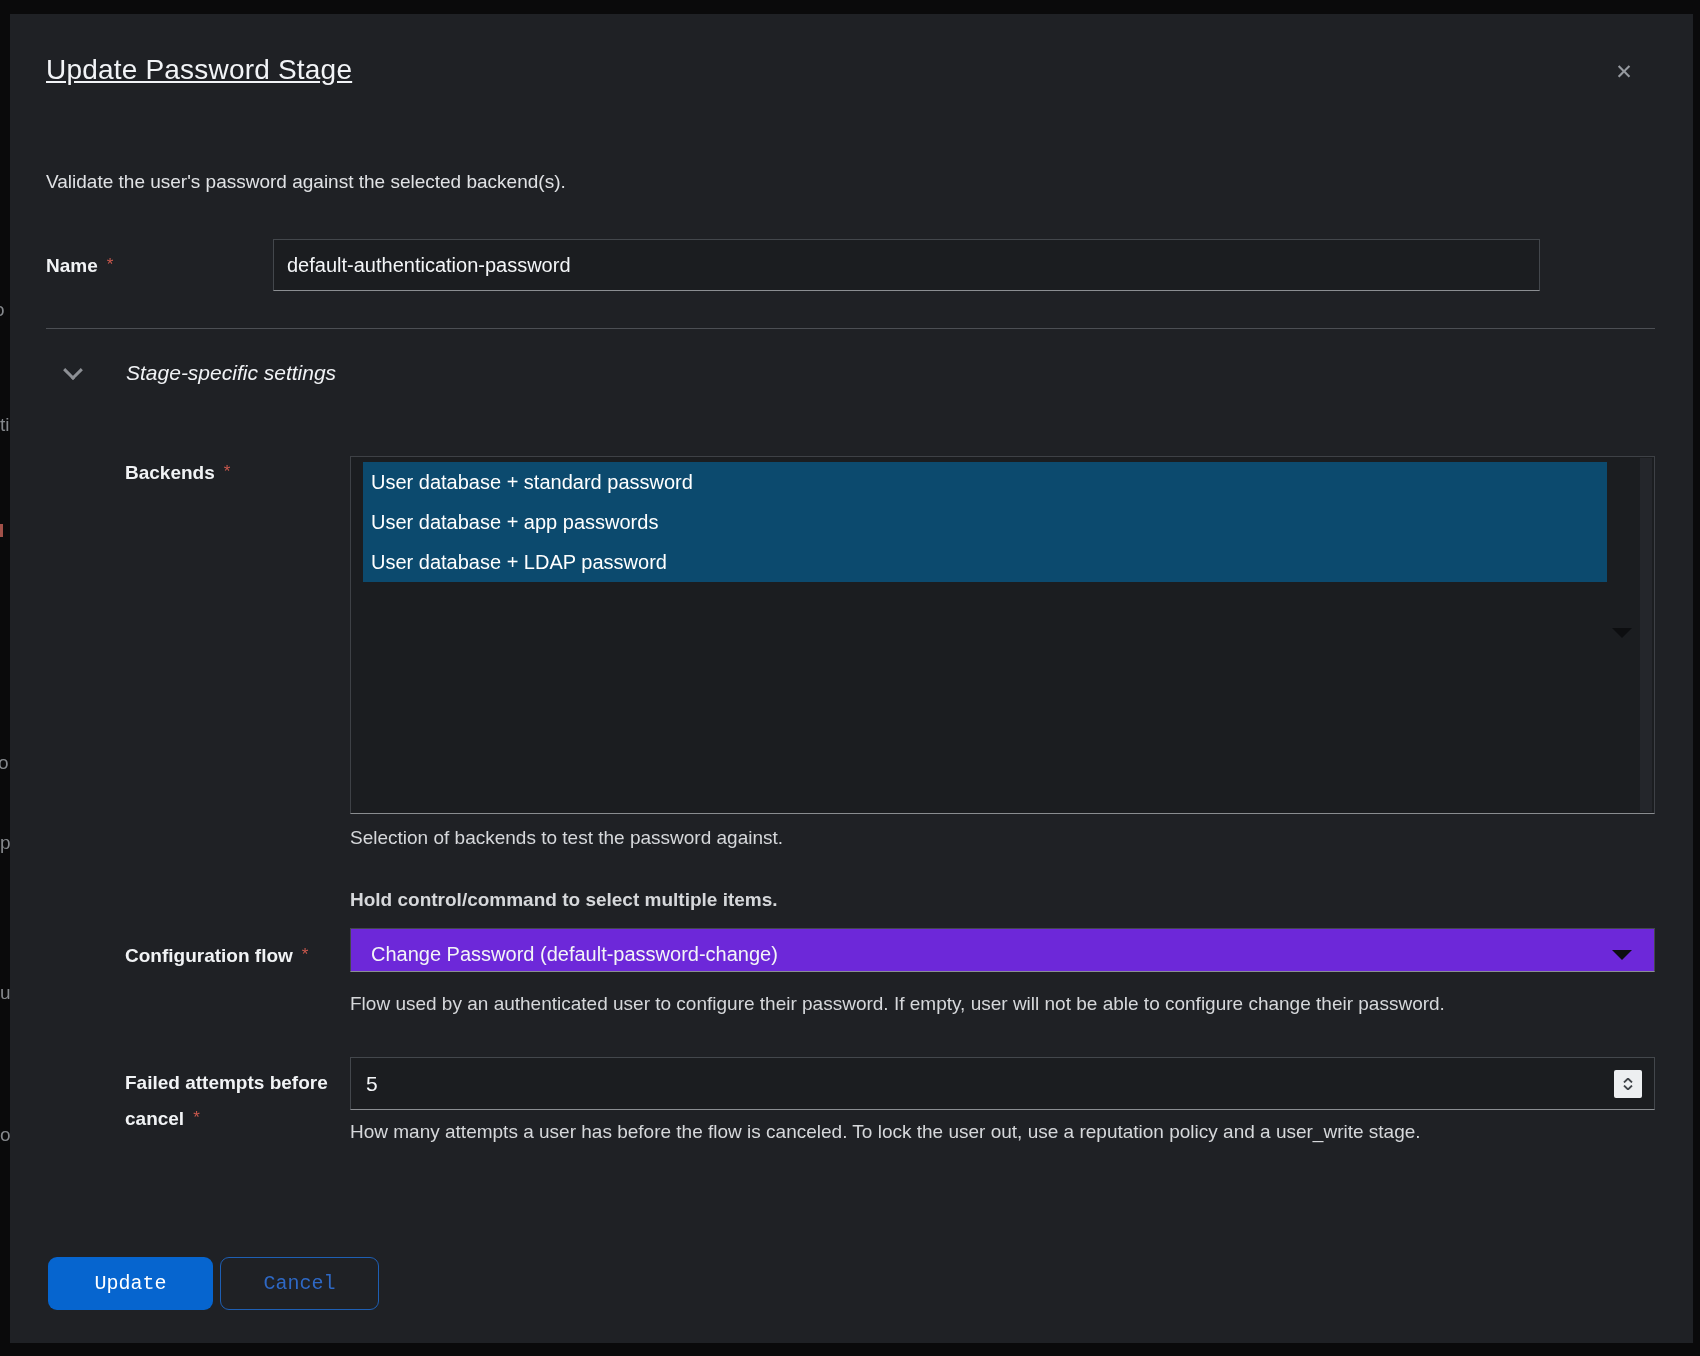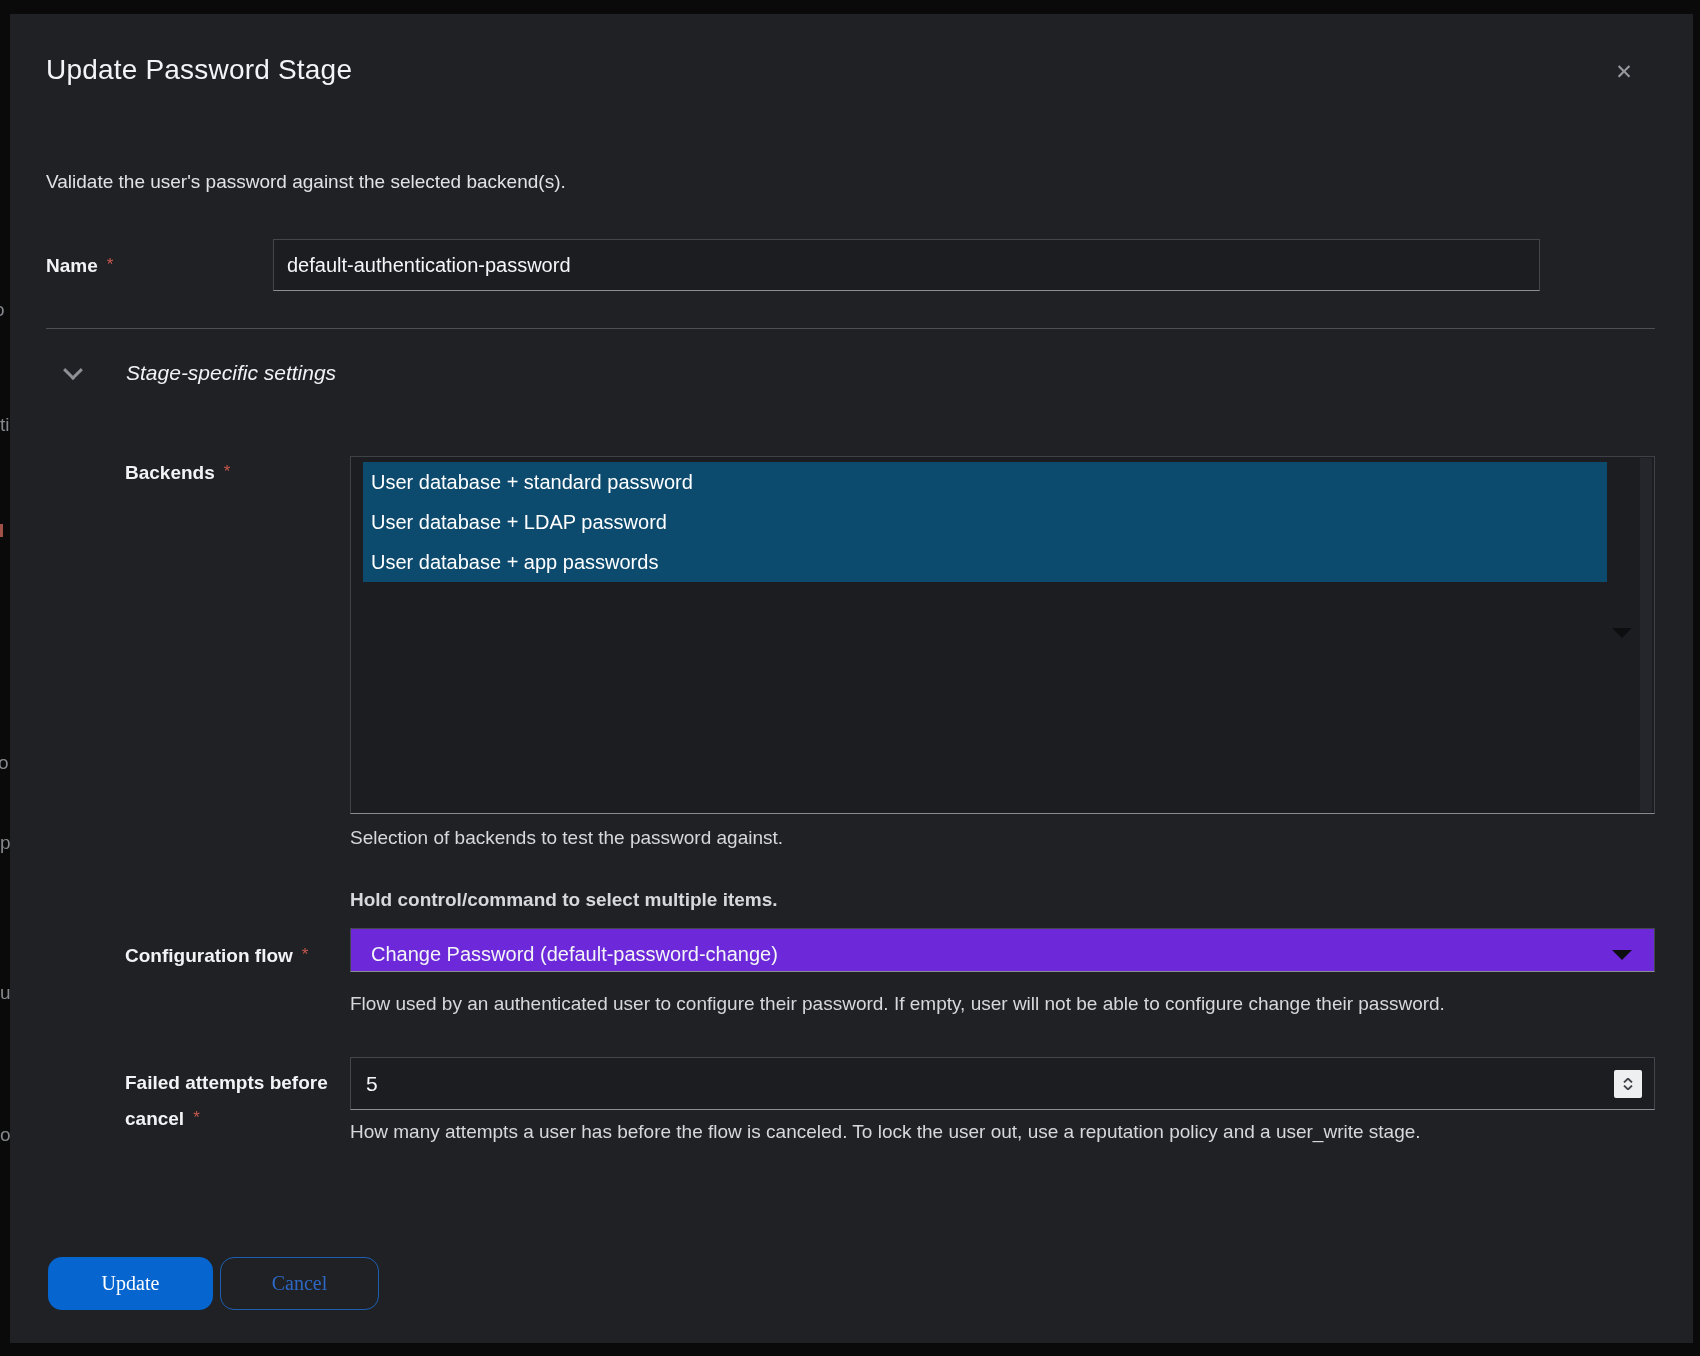--- a/index.html
+++ b/index.html
@@ -11,21 +11,21 @@
     line-height:22px;white-space:nowrap;}
   .bg-bar{position:absolute;left:0;top:524px;width:3px;height:13px;background:#a15048;}
 
   
   .modal{position:absolute;left:10px;top:14px;width:1683px;height:1329px;background:#1f2125;}
 
   .close-btn{position:absolute;left:1598px;top:42px;width:32px;height:32px;background:none;
     border:0;color:#969aa0;font-size:21px;line-height:32px;text-align:center;cursor:pointer;padding:0;}
 
   .title{position:absolute;left:36px;top:40px;margin:0;font-size:28px;font-weight:500;
-    color:#f2f4f7;letter-spacing:.2px;}
+    color:#f2f4f7;letter-spacing:.2px;text-decoration:underline;}
   .description{position:absolute;left:36px;top:157px;margin:0;font-size:19px;color:#e0e2e5;}
 
   .field-label{position:absolute;font-size:19px;font-weight:700;color:#f1f3f5;line-height:30px;}
   .req{color:#c9584d;font-size:17px;margin-left:9px;font-weight:400;vertical-align:2px;}
 
   .text-input{position:absolute;background:#1b1d20;border:1px solid #43474c;
     border-bottom:1px solid #8b8e92;color:#f4f6f8;font-size:20px;box-sizing:border-box;}
   .text-input .val{position:absolute;left:13px;top:0;line-height:50px;}
 
   .divider{position:absolute;left:36px;top:314px;width:1609px;height:1px;background:#4c4f54;}
@@ -54,22 +54,22 @@
   .select .caret{right:22px;top:21px;}
 
   .number-input{position:absolute;left:340px;top:1043px;width:1305px;height:53px;background:#1b1d20;
     border:1px solid #43474c;border-bottom:1px solid #8b8e92;box-sizing:border-box;}
   .number-input .val{position:absolute;left:15px;top:0;line-height:51px;font-size:21px;color:#f4f6f8;}
   .stepper{position:absolute;right:12px;top:12px;width:28px;height:28px;background:#edeff1;
     border-radius:2px;display:flex;flex-direction:column;align-items:center;justify-content:center;
     gap:2px;cursor:pointer;}
   .stepper .sc{width:10px;height:5px;}
 
-  .btn{position:absolute;top:1243px;height:53px;border-radius:14px;font-size:20px;cursor:pointer;
-    font-family:Liberation Serif, serif;}
+  .btn{position:absolute;top:1243px;height:53px;border-radius:9px;font-size:20px;cursor:pointer;
+    font-family:Liberation Mono, monospace;}
   .btn-primary{left:38px;width:165px;background:#0665cf;color:#ffffff;border:0;}
   .btn-secondary{left:210px;width:159px;background:transparent;color:#2e68c4;border:1px solid #1e5fb4;}
 
   .lbl-name{left:36px;top:236px;}
   .lbl-backends{left:115px;top:443px;}
   .lbl-flow{left:115px;top:926px;}
   .lbl-attempts{left:115px;top:1051px;width:218px;line-height:35px;}
 </style>
 </head>
 <body>
@@ -106,22 +106,22 @@
       <span class="lbl">Stage-specific settings</span>
     </div>
 
     <div class="field-label lbl-backends">
       <span>Backends</span><span class="req">*</span>
     </div>
     <div class="listbox">
       <div class="scrollstrip"></div>
       <div class="opts">
         <div class="opt">User database + standard password</div>
+        <div class="opt">User database + app passwords</div>
         <div class="opt">User database + LDAP password</div>
-        <div class="opt">User database + app passwords</div>
       </div>
       <div class="caret"></div>
     </div>
     <p class="help" style="top:810px;text-align:right;">Selection of backends to test the password against.</p>
     <p class="help" style="top:872px;font-weight:bold;">Hold control/command to select multiple items.</p>
 
     <div class="field-label lbl-flow">
       <span>Configuration flow</span><span class="req">*</span>
     </div>
     <div class="select">

